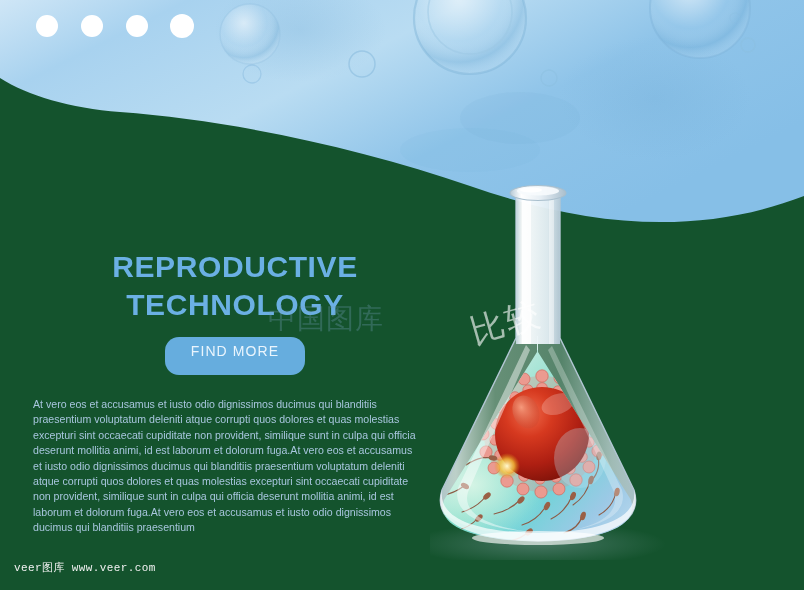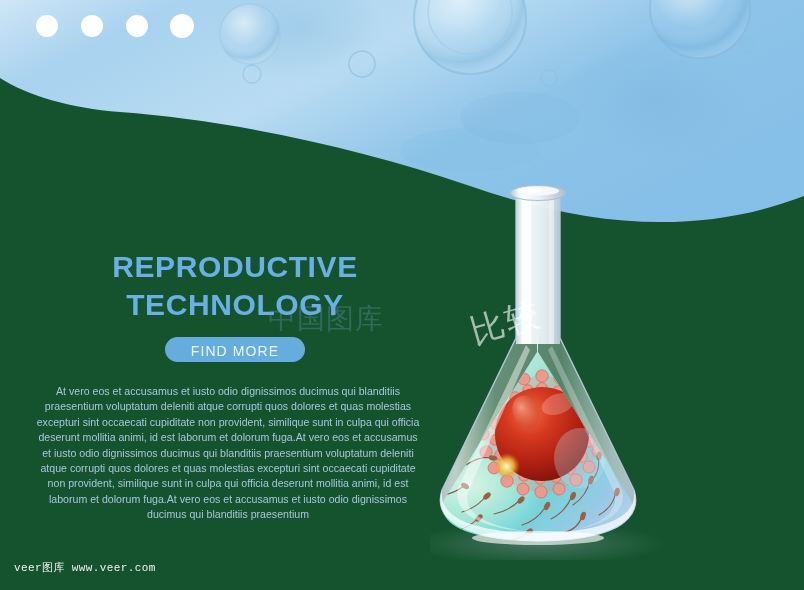--- a/index.html
+++ b/index.html
@@ -23,28 +23,28 @@
     margin:0;padding:0;width:470px;
     font-size:30px;line-height:38px;font-weight:bold;
     letter-spacing:.6px;color:#6bb0e4;text-align:center;
     font-family:"Liberation Sans", sans-serif;
   }
   .headline .l2{display:block;}
   .btn-row{width:470px;text-align:center;margin-top:13px;}
   .btn{
     display:inline-block;background:#66adde;color:#eaf5fd;
     font-size:14px;letter-spacing:1.1px;
-    padding:6px 26px 3px;border-radius:14px;border:0;
+    padding:6px 26px 16px;border-radius:14px;border:0;
     font-family:"Liberation Sans", sans-serif;
   }
   .body-copy{
     margin:22px 0 0 33px;width:390px;
     font-size:10.6px;line-height:15.4px;color:#a8c6de;
     font-family:"Liberation Sans", sans-serif;
-    text-align:center;
+    text-align:left;
   }
 
   
   .flask{position:absolute;left:430px;top:140px;width:310px;height:420px;}
   .flask svg{display:block;}
 
   
   .wm-center{
     position:absolute;left:268px;top:300px;width:330px;height:40px;
     color:rgba(120,160,190,.30);font-size:28px;letter-spacing:1px;

